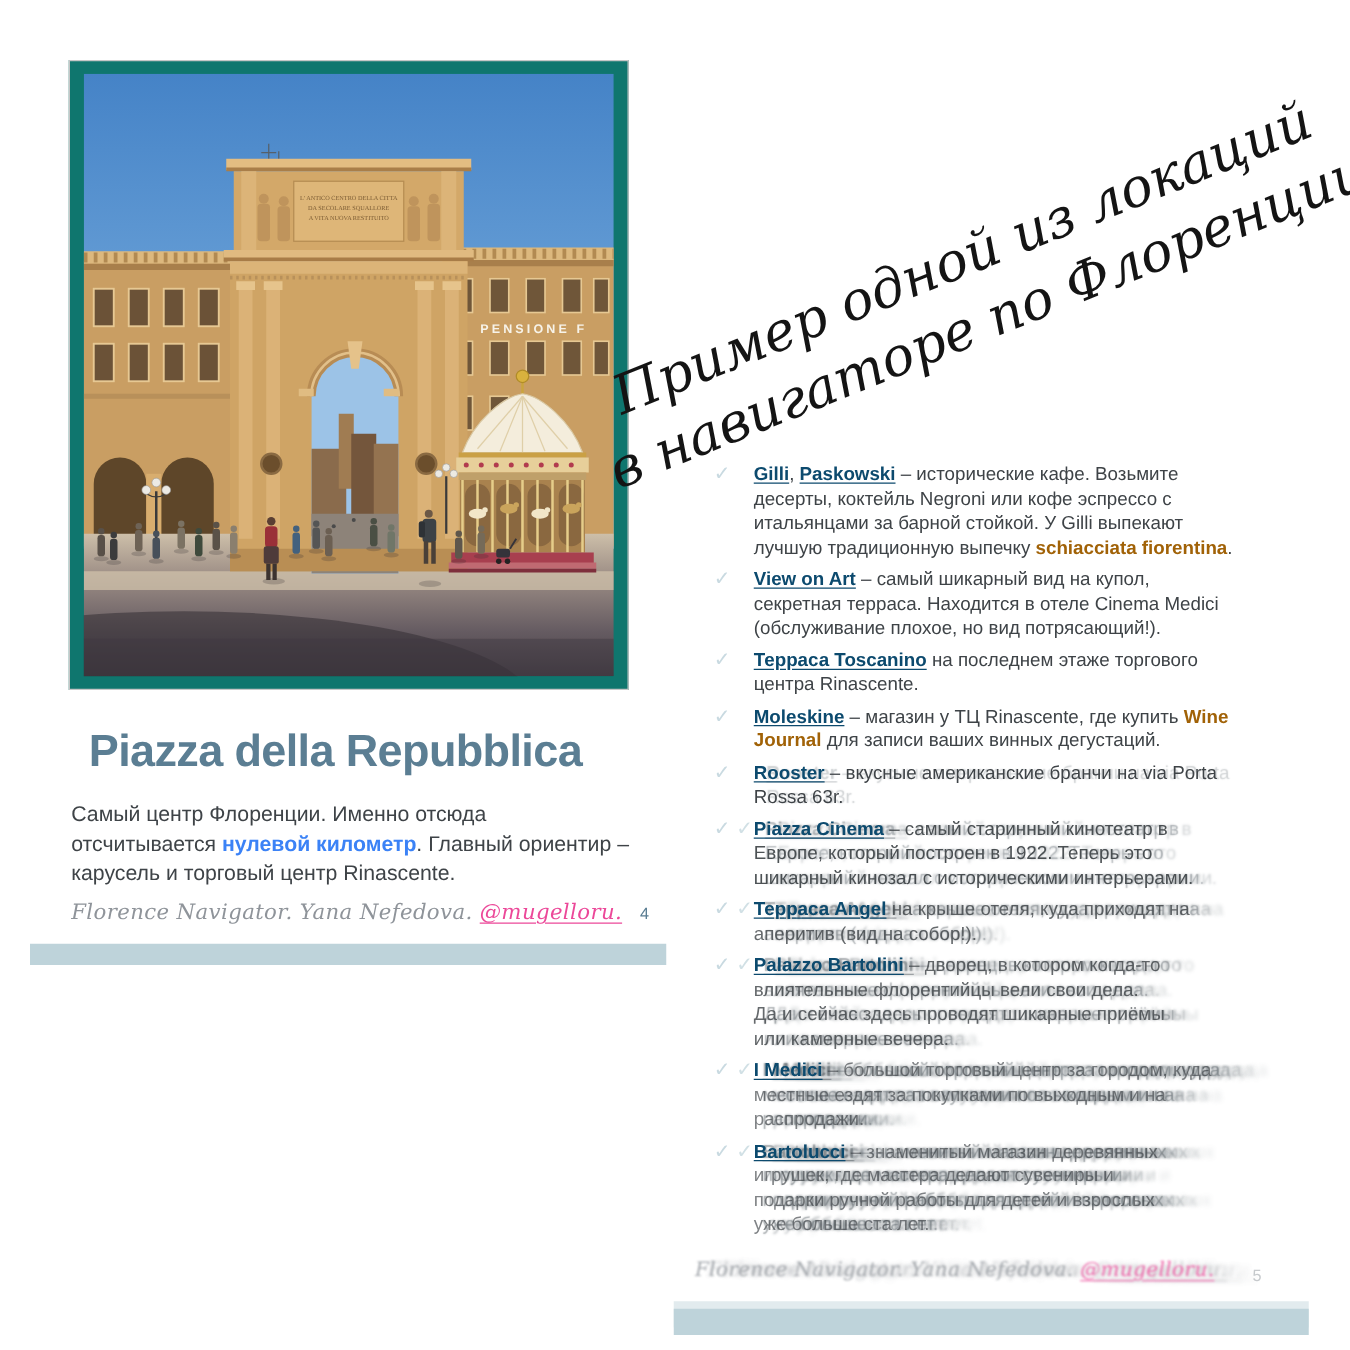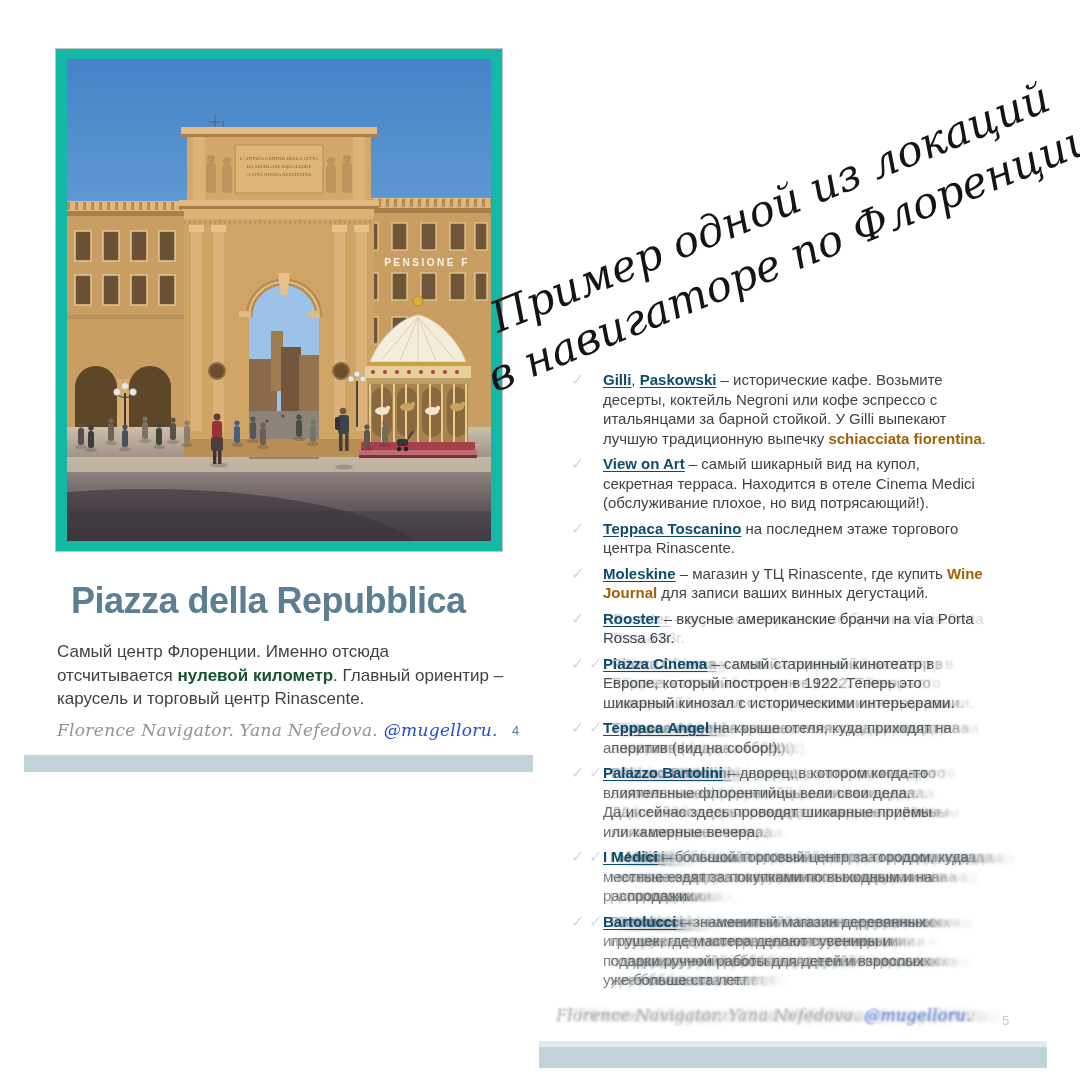--- a/index.html
+++ b/index.html
@@ -3,35 +3,35 @@
 <meta charset="utf-8">
 <style>
   html,body{margin:0;padding:0}
   body{
     width:1080px;height:1080px;position:relative;overflow:hidden;
     background:#ffffff;font-family:"Liberation Sans",sans-serif;
   }
   
   .photo-frame{
     position:absolute;left:55px;top:48px;width:448px;height:504px;
-    background:#14b8a6;border:1px solid #c6c6c6;box-sizing:border-box;
+    background:#0f766e;border:1px solid #c6c6c6;box-sizing:border-box;
   }
   .photo-frame svg{position:absolute;left:11px;top:10px;display:block}
   .page-title{
     position:absolute;left:56px;top:565px;margin:15px;
     font-size:36px;font-weight:800;letter-spacing:-0.5px;color:#5b7e93;
   }
   .intro{
     position:absolute;left:57px;top:640px;width:480px;
     font-size:17px;line-height:23.5px;color:#3e4347;white-space:pre-line;
   }
-  .intro .b{font-weight:bold;color:#14532d}
+  .intro .b{font-weight:bold;color:#3b82f6}
   .script{font-family:"DejaVu Serif",serif;font-style:italic;color:#8f949a;letter-spacing:.3px}
   .footer-left{position:absolute;left:57px;top:720px;font-size:17px}
-  .footer-left .handle,.footer-right .handle{color:#1d4ed8;text-underline-offset:3px}
+  .footer-left .handle,.footer-right .handle{color:#ec4899;text-decoration:underline;text-underline-offset:3px}
   .pagenum{position:absolute;font-size:13px;color:#5b7e93}
   .pagenum-4{left:512px;top:723px}
   .bar{position:absolute;background:#bed3da}
   .bar-left{left:24px;top:755px;width:509px;height:17px}
   .bar-right{left:539px;top:1047px;width:508px;height:21px;box-shadow:0 -6px 0 rgba(190,211,218,.45)}
   
   .note{
     position:absolute;left:455px;top:178px;width:650px;
     transform:rotate(-22deg);transform-origin:50% 50%;
     font-family:"DejaVu Serif",serif;font-style:italic;

